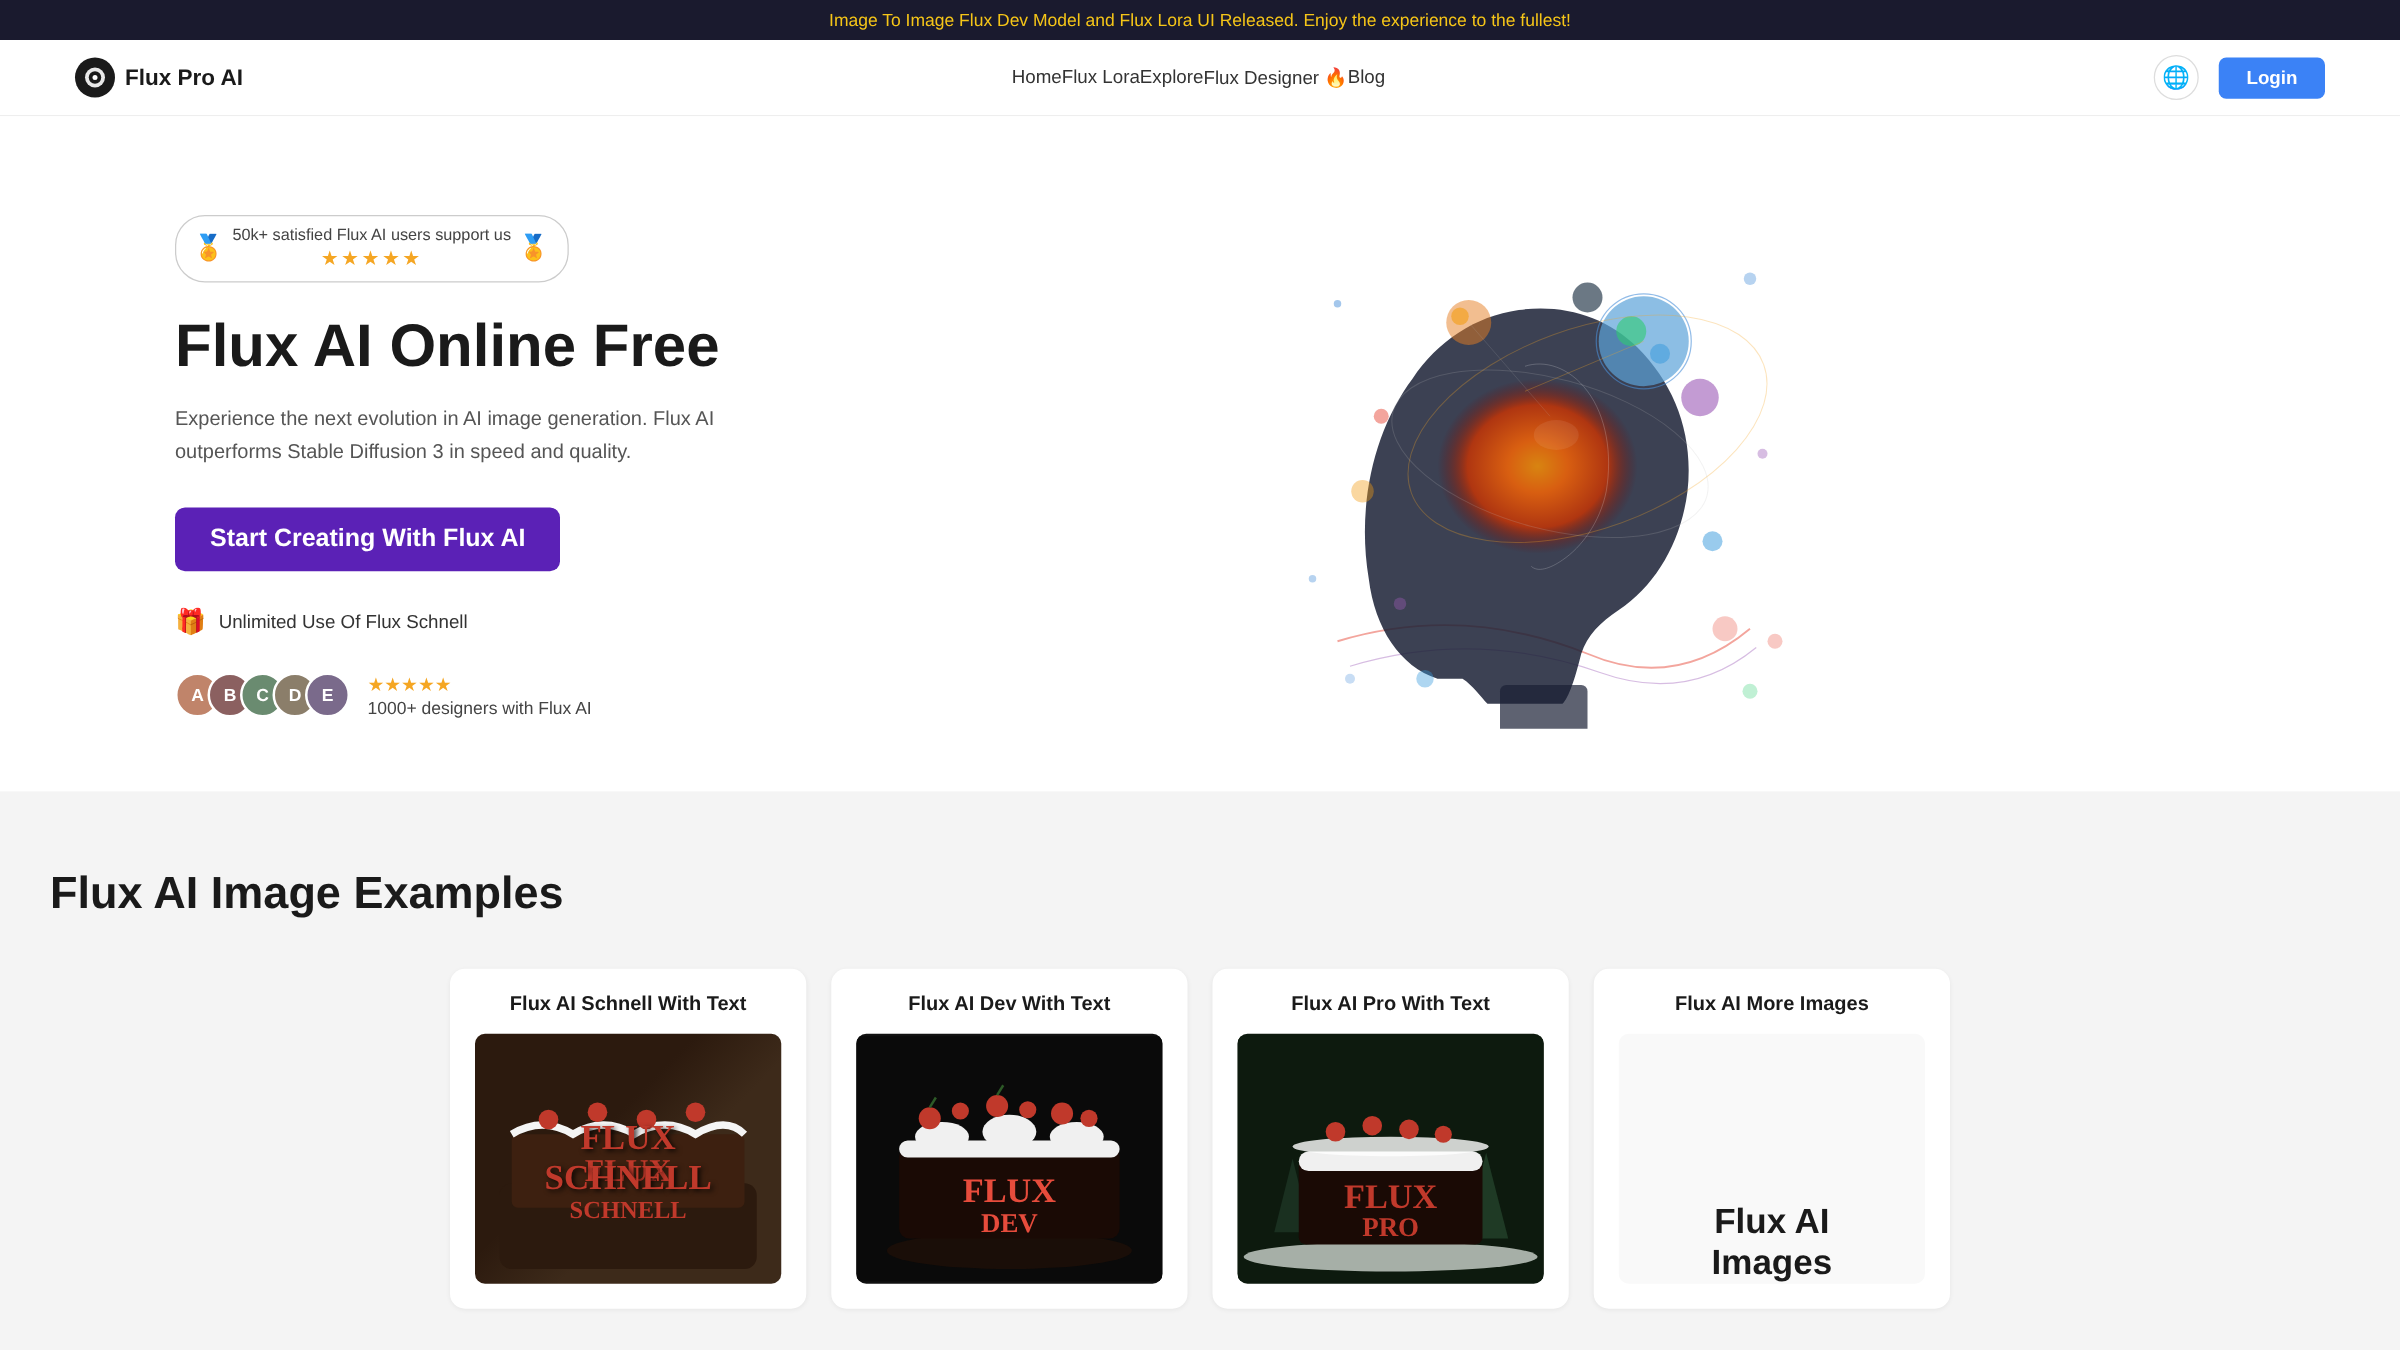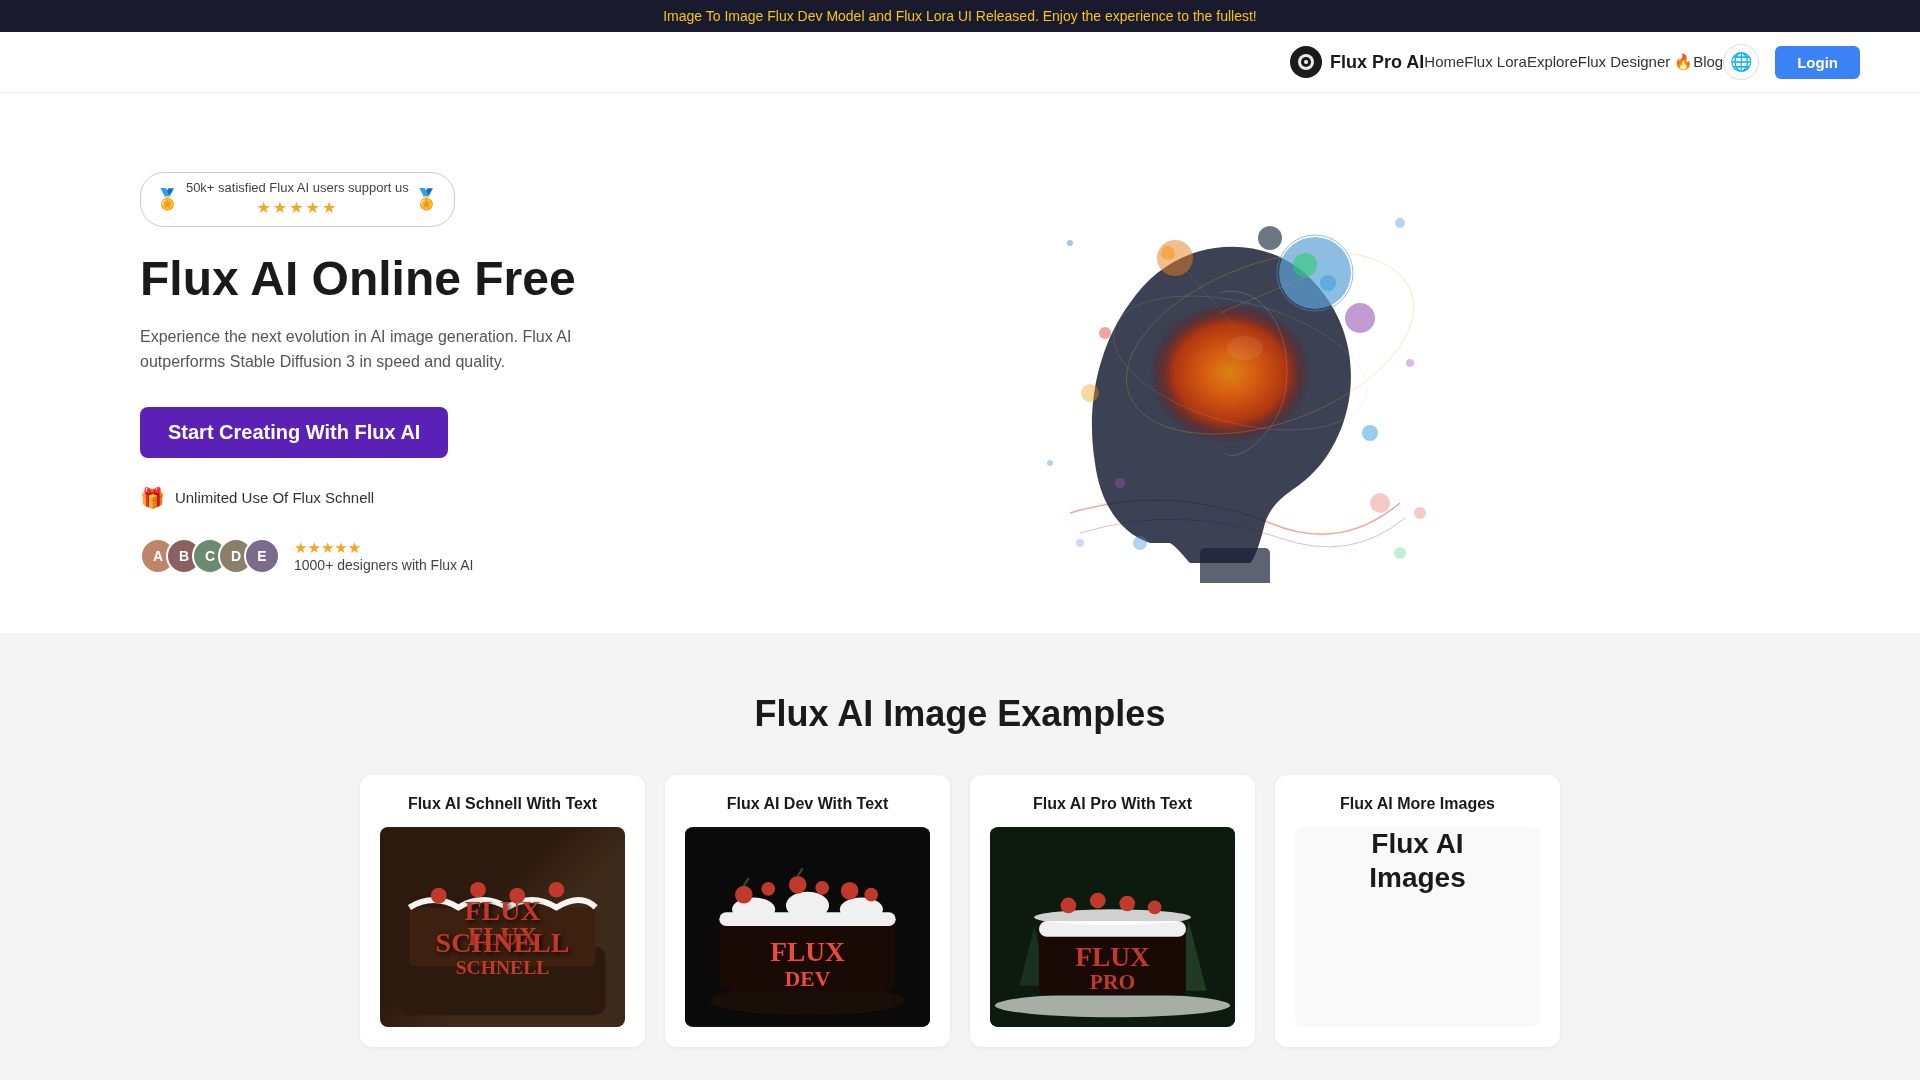--- a/index.html
+++ b/index.html
@@ -12,21 +12,21 @@
       text-align: center;
       padding: 8px 8px;
       font-size: 14px;
       font-weight: 500;
     }
 
     
     .navbar {
       display: flex;
       align-items: center;
-      justify-content: flex-end;
+      justify-content: space-between;
       padding: 12px 60px;
       border-bottom: 1px solid #eee;
       background: #fff;
     }
     .nav-logo {
       display: flex;
       align-items: center;
       gap: 8px;
       font-weight: 700;
       font-size: 18px;
@@ -210,21 +210,20 @@
       width: 420px;
       height: 420px;
     }
 
     
     .examples-section {
       background: #f4f4f4;
       padding: 60px 40px 40px;
     }
     .examples-title {
-      text-align: center;
       font-size: 36px;
       font-weight: 800;
       color: #1a1a1a;
       margin-bottom: 40px;
     }
     .examples-grid {
       display: grid;
       grid-template-columns: repeat(4, 1fr);
       gap: 20px;
       max-width: 1200px;
@@ -274,21 +273,21 @@
       text-shadow: 2px 2px 4px rgba(0,0,0,0.8);
       font-family: serif;
     }
 
     .more-images-box {
       background: #f9f9f9;
       border-radius: 8px;
       display: flex;
       flex-direction: column;
       align-items: center;
-      justify-content: flex-start;
+      justify-content: flex-end;
       height: 200px;
     }
     .more-images-text {
       font-size: 28px;
       font-weight: 900;
       color: #1a1a1a;
       text-align: center;
       line-height: 1.2;
     }
   </style>

